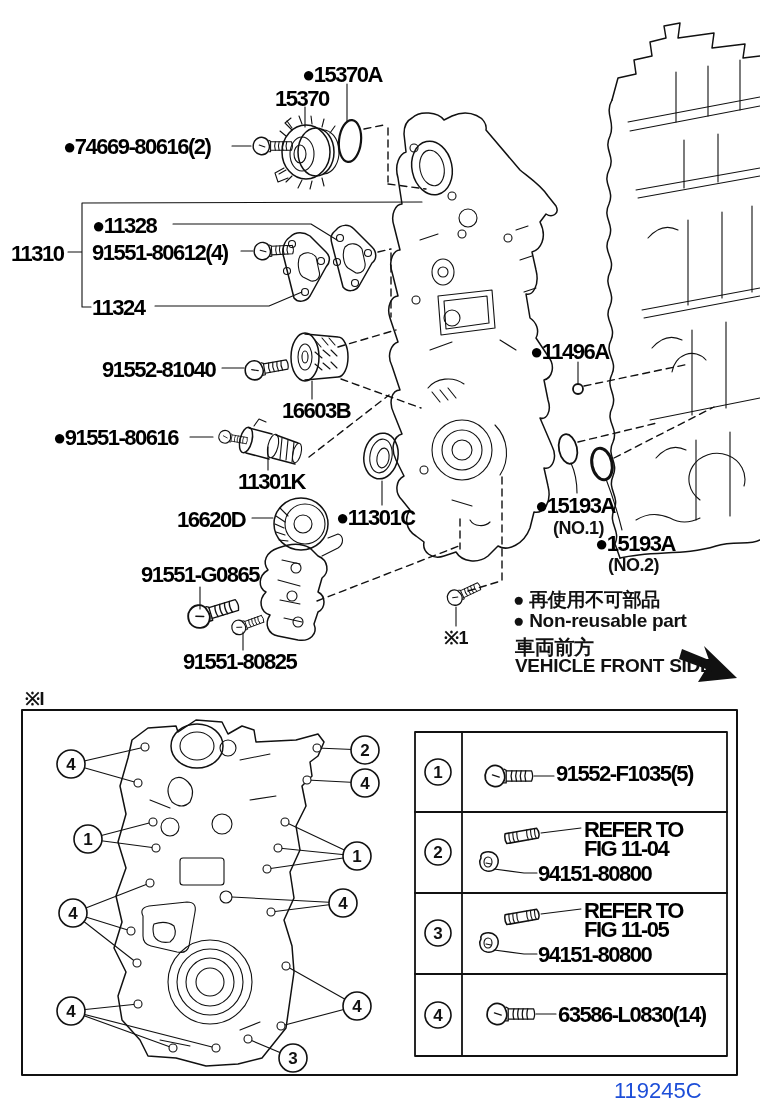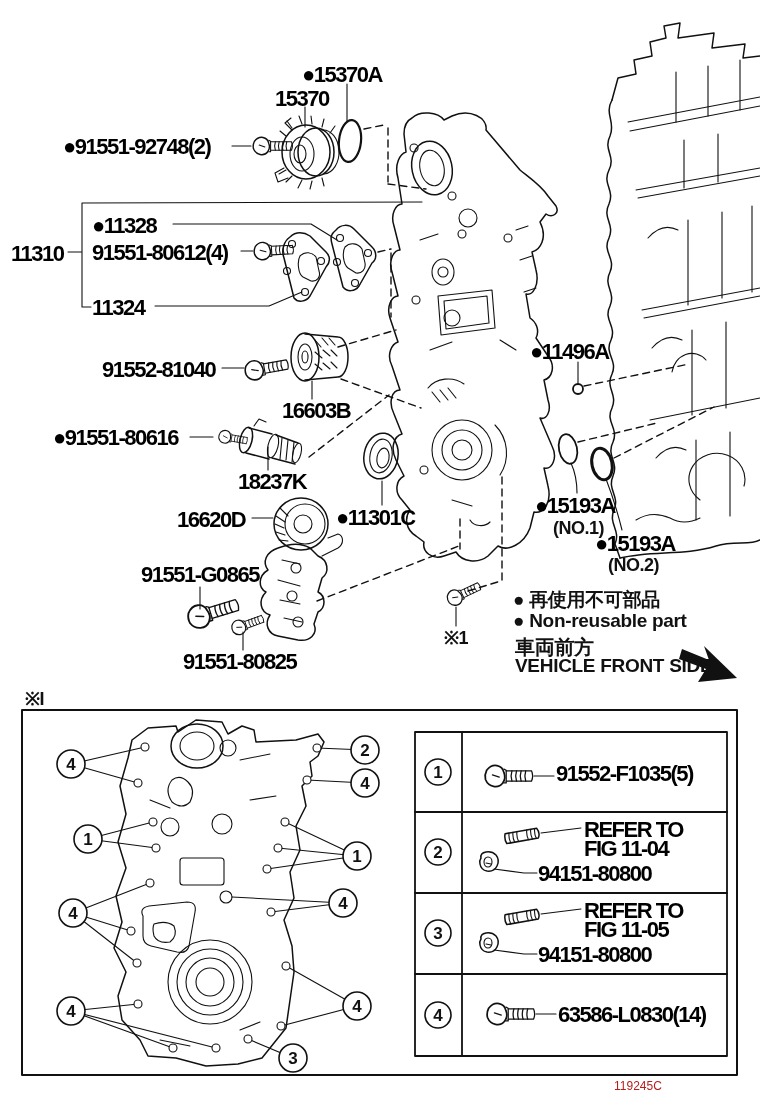--- a/index.html
+++ b/index.html
@@ -10,21 +10,21 @@
   .thin{stroke-width:1.1;}
   .thick{stroke-width:2;}
   .wfill{fill:#fff;}
   .dash{stroke-dasharray:7 5;stroke-width:1.4;}
   .lbl{position:absolute;font-weight:bold;font-size:22px;line-height:1;letter-spacing:-1.5px;
        white-space:nowrap;color:#000000;}
   .lbl-sm{position:absolute;font-weight:bold;font-size:18px;line-height:1;letter-spacing:-0.5px;
        white-space:nowrap;color:#111;}
   .legend-t{position:absolute;font-weight:bold;font-size:19px;line-height:1;letter-spacing:-0.3px;
        white-space:nowrap;color:#111;}
-  .code-t{position:absolute;font-size:12px;line-height:1;letter-spacing:0;color:#b91c1c;white-space:nowrap;}
+  .code-t{position:absolute;font-size:22px;line-height:1;letter-spacing:0;color:#1d4ed8;white-space:nowrap;}
   .co{position:absolute;transform:translate(-50%,-50%);font-weight:bold;font-size:17px;
       line-height:1;color:#111;}
 </style>
 </head>
 <body>
 
 <div class="stage">
 
 <svg width="760" height="1112" viewBox="0 0 760 1112">
   <defs>
@@ -288,29 +288,29 @@
     <use href="#stud" transform="translate(504,920) rotate(-10)"></use>
     <use href="#nut" transform="translate(489,943)"></use>
     <path class="s thin" d="M541,914 L581,909 M494,950 L524,954 L537,954"></path>
     <use href="#bolt" transform="translate(499,1014) scale(1.15)"></use>
     <path class="s thin" d="M536,1014 L556,1014"></path>
   </g>
 </svg>
 
 <div class="lbl" style="left:302px;top:64px">●15370A</div>
 <div class="lbl" style="left:275px;top:88px">15370</div>
-<div class="lbl" style="left:63px;top:136px">●91551-92748(2)</div>
+<div class="lbl" style="left:63px;top:136px">●74669-80616(2)</div>
 <div class="lbl" style="left:11px;top:243px">11310</div>
 <div class="lbl" style="left:92px;top:215px">●11328</div>
 <div class="lbl" style="left:92px;top:242px">91551-80612(4)</div>
 <div class="lbl" style="left:92px;top:297px">11324</div>
 <div class="lbl" style="left:102px;top:359px">91552-81040</div>
 <div class="lbl" style="left:282px;top:400px">16603B</div>
 <div class="lbl" style="left:53px;top:427px">●91551-80616</div>
-<div class="lbl" style="left:238px;top:471px">18237K</div>
+<div class="lbl" style="left:238px;top:471px">11301K</div>
 <div class="lbl" style="left:177px;top:509px">16620D</div>
 <div class="lbl" style="left:336px;top:507px">●11301C</div>
 <div class="lbl" style="left:141px;top:564px">91551-G0865</div>
 <div class="lbl" style="left:183px;top:651px">91551-80825</div>
 <div class="lbl" style="left:530px;top:341px">●11496A</div>
 <div class="lbl" style="left:535px;top:495px">●15193A</div>
 <div class="lbl-sm" style="left:553px;top:519px">(NO.1)</div>
 <div class="lbl" style="left:595px;top:533px">●15193A</div>
 <div class="lbl-sm" style="left:608px;top:556px">(NO.2)</div>
 <div class="lbl-sm" style="left:444px;top:629px">※1</div>

